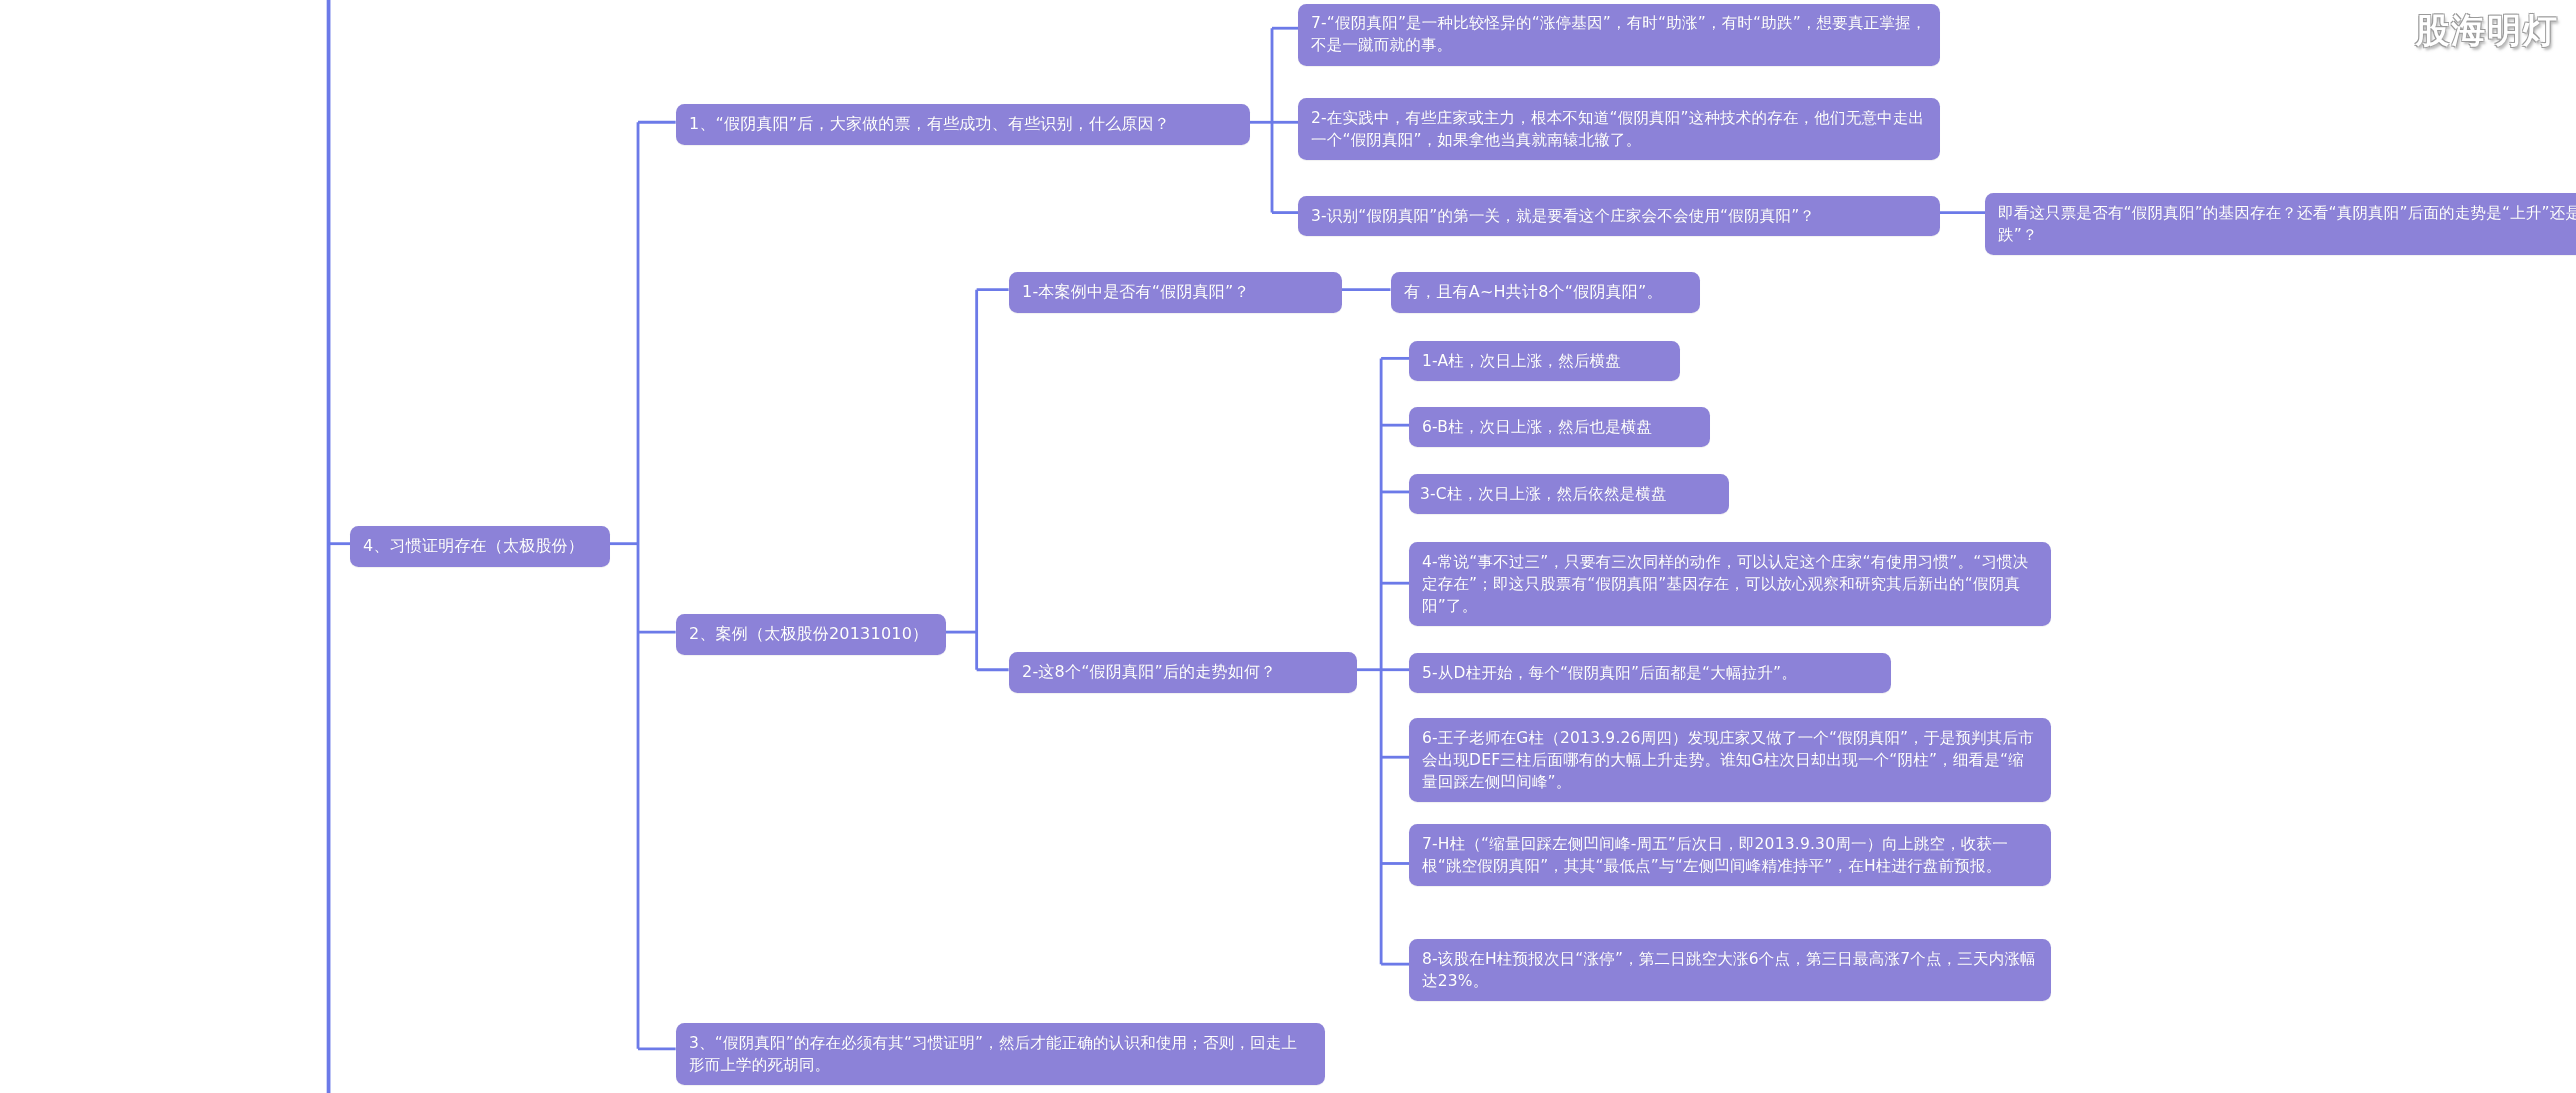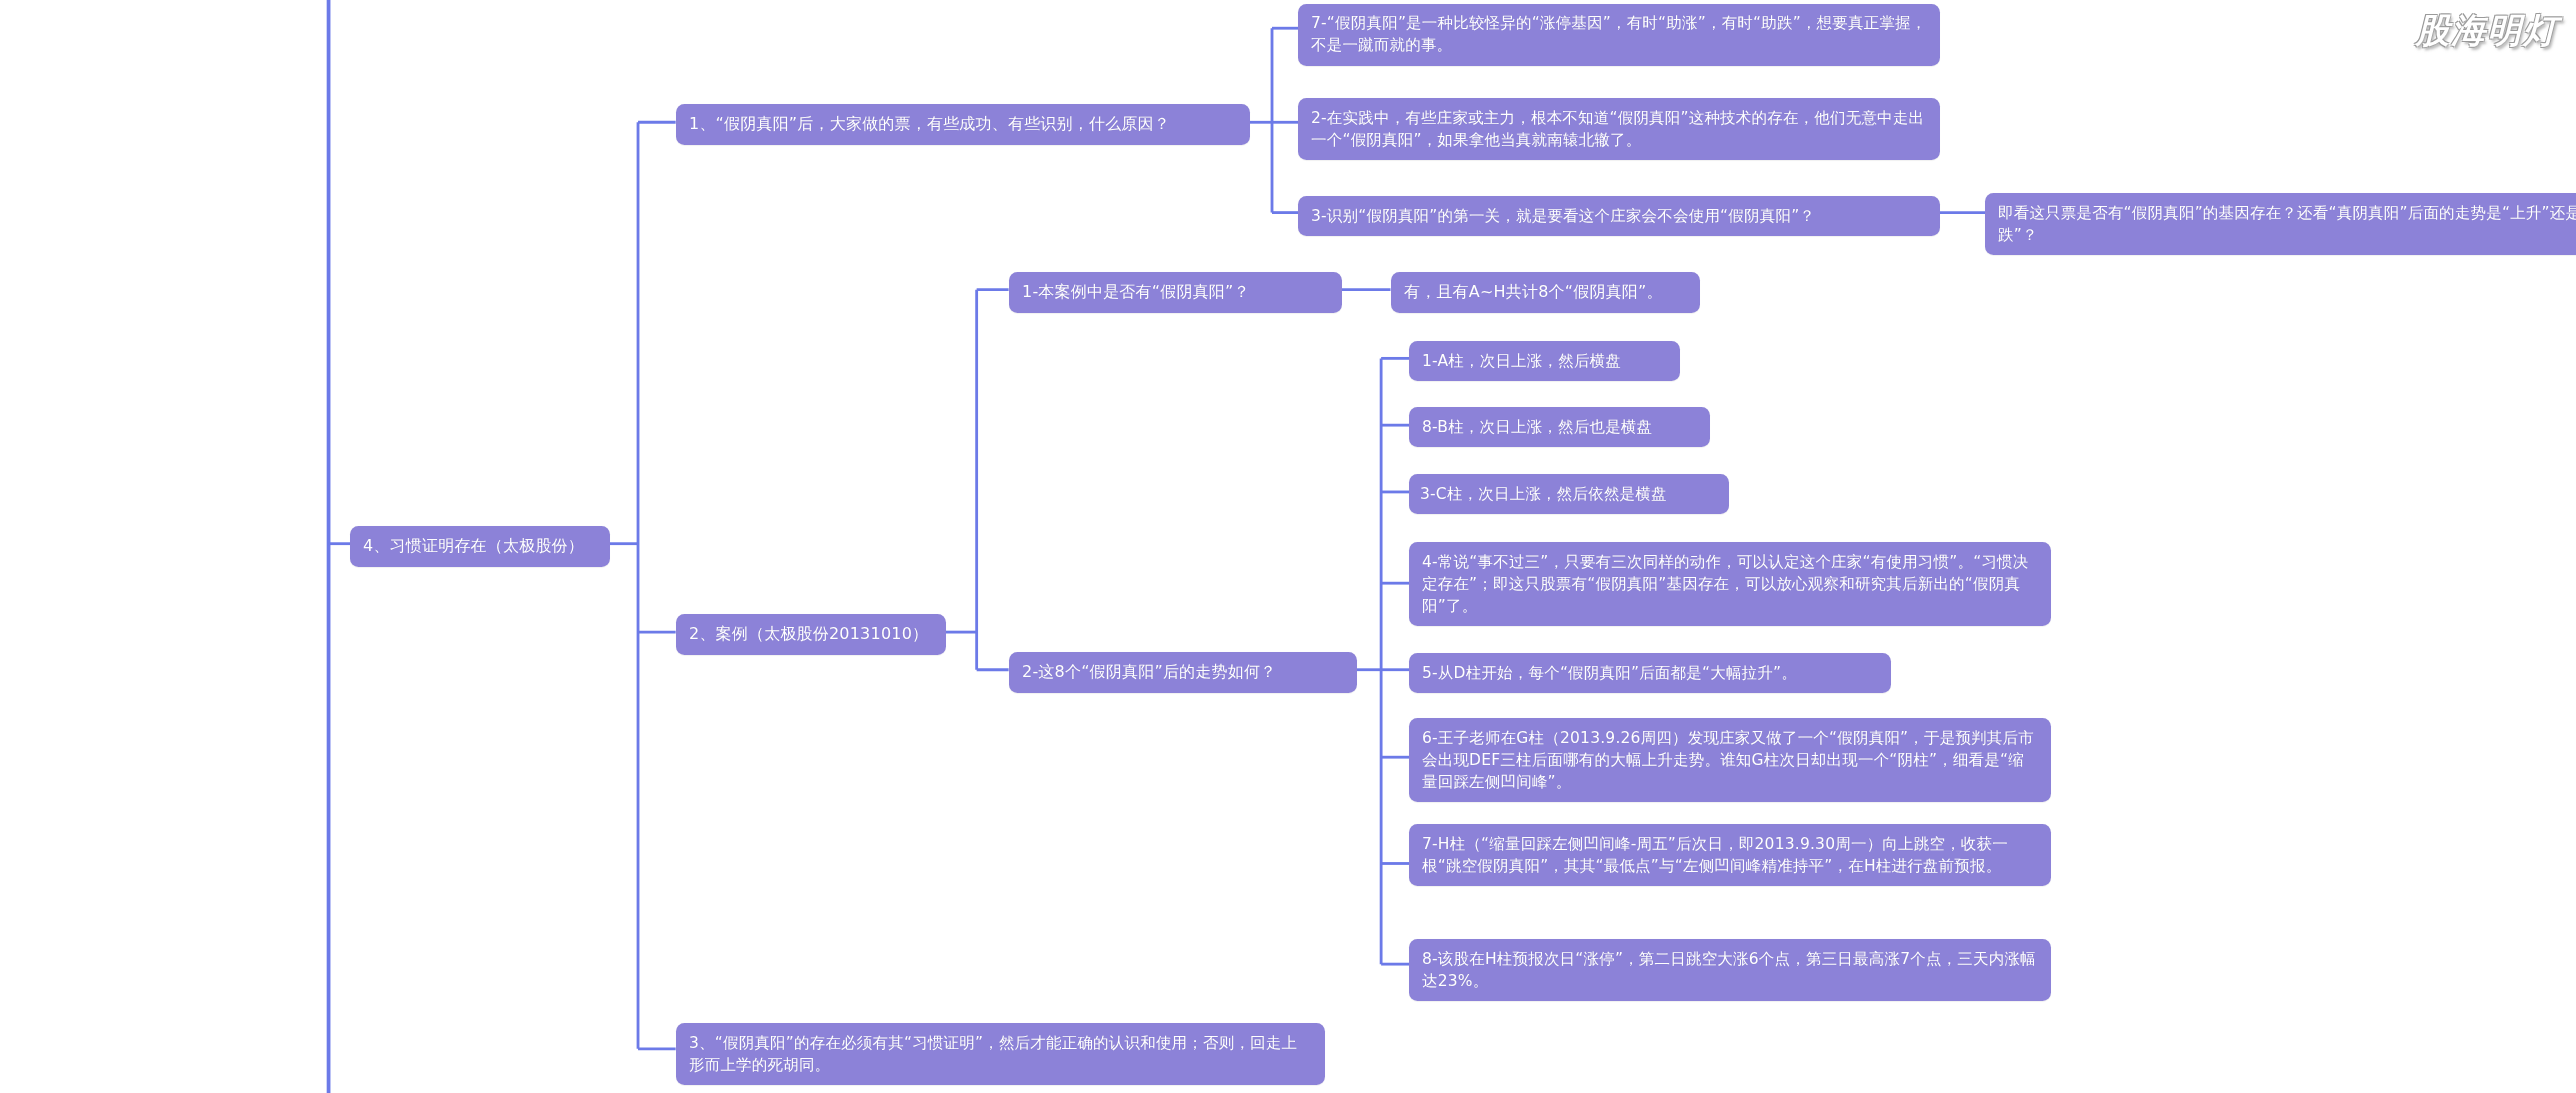--- a/index.html
+++ b/index.html
@@ -41,21 +41,20 @@
     color: #ffffff;
     font-weight: bold;
     font-family: "DejaVu Sans", "Liberation Sans", sans-serif;
     letter-spacing: 1.9px;
     text-shadow:
       -0.9px -0.9px 0 #9a9a9a,
        0.9px -0.9px 0 #9a9a9a,
       -0.9px  0.9px 0 #9a9a9a,
        0.9px  0.9px 0 #b5b5b5,
        1.9px  2.8px 2.8px rgba(120,120,120,0.55);
-    font-style: italic;
   }
 </style>
 </head>
 <body>
 
 <div id="canvas">
 
   <svg id="links" viewBox="0 0 2738 1162" width="2576" height="1093">
     <g fill="none" stroke="#6c7ae8" stroke-width="3">
 
@@ -136,21 +135,21 @@
 
   <div class="node" style="left:1009px; top:652px; width:348px; font-size:16px;">
     <span>2-这8个“假阴真阳”后的走势如何？</span>
   </div>
 
   <div class="node" style="left:1409px; top:341px; width:271px; font-size:15.5px;">
     <span>1-A柱，次日上涨，然后横盘</span>
   </div>
 
   <div class="node" style="left:1409px; top:407px; width:301px; font-size:15.5px;">
-    <span>8-B柱，次日上涨，然后也是横盘</span>
+    <span>6-B柱，次日上涨，然后也是横盘</span>
   </div>
 
   <div class="node" style="left:1409px; top:474px; width:320px; font-size:15.5px;padding-left:11px;">
     <span>3-C柱，次日上涨，然后依然是横盘</span>
   </div>
 
   <div class="node" style="left:1409px; top:542px; width:642px; font-size:15.5px;">
     <span>4-常说“事不过三”，只要有三次同样的动作，可以认定这个庄家“有使用习惯”。“习惯决定存在”；即这只股票有“假阴真阳”基因存在，可以放心观察和研究其后新出的“假阴真阳”了。</span>
   </div>
 

